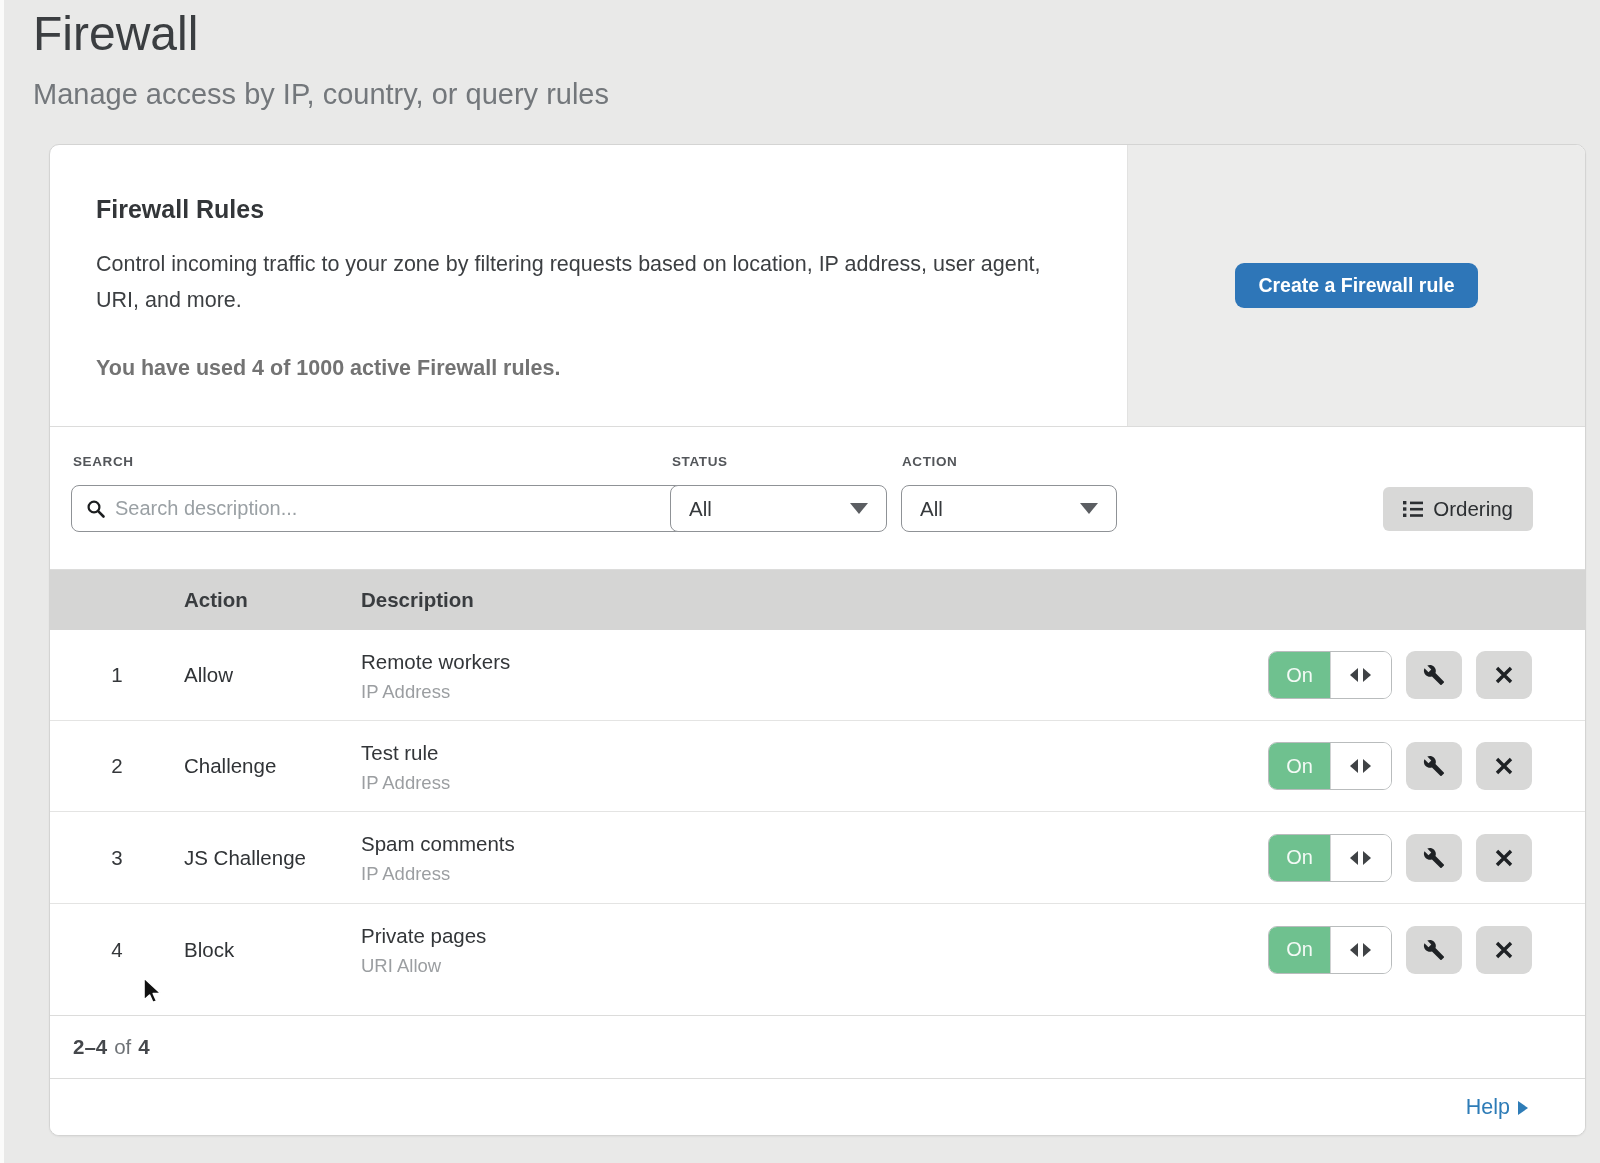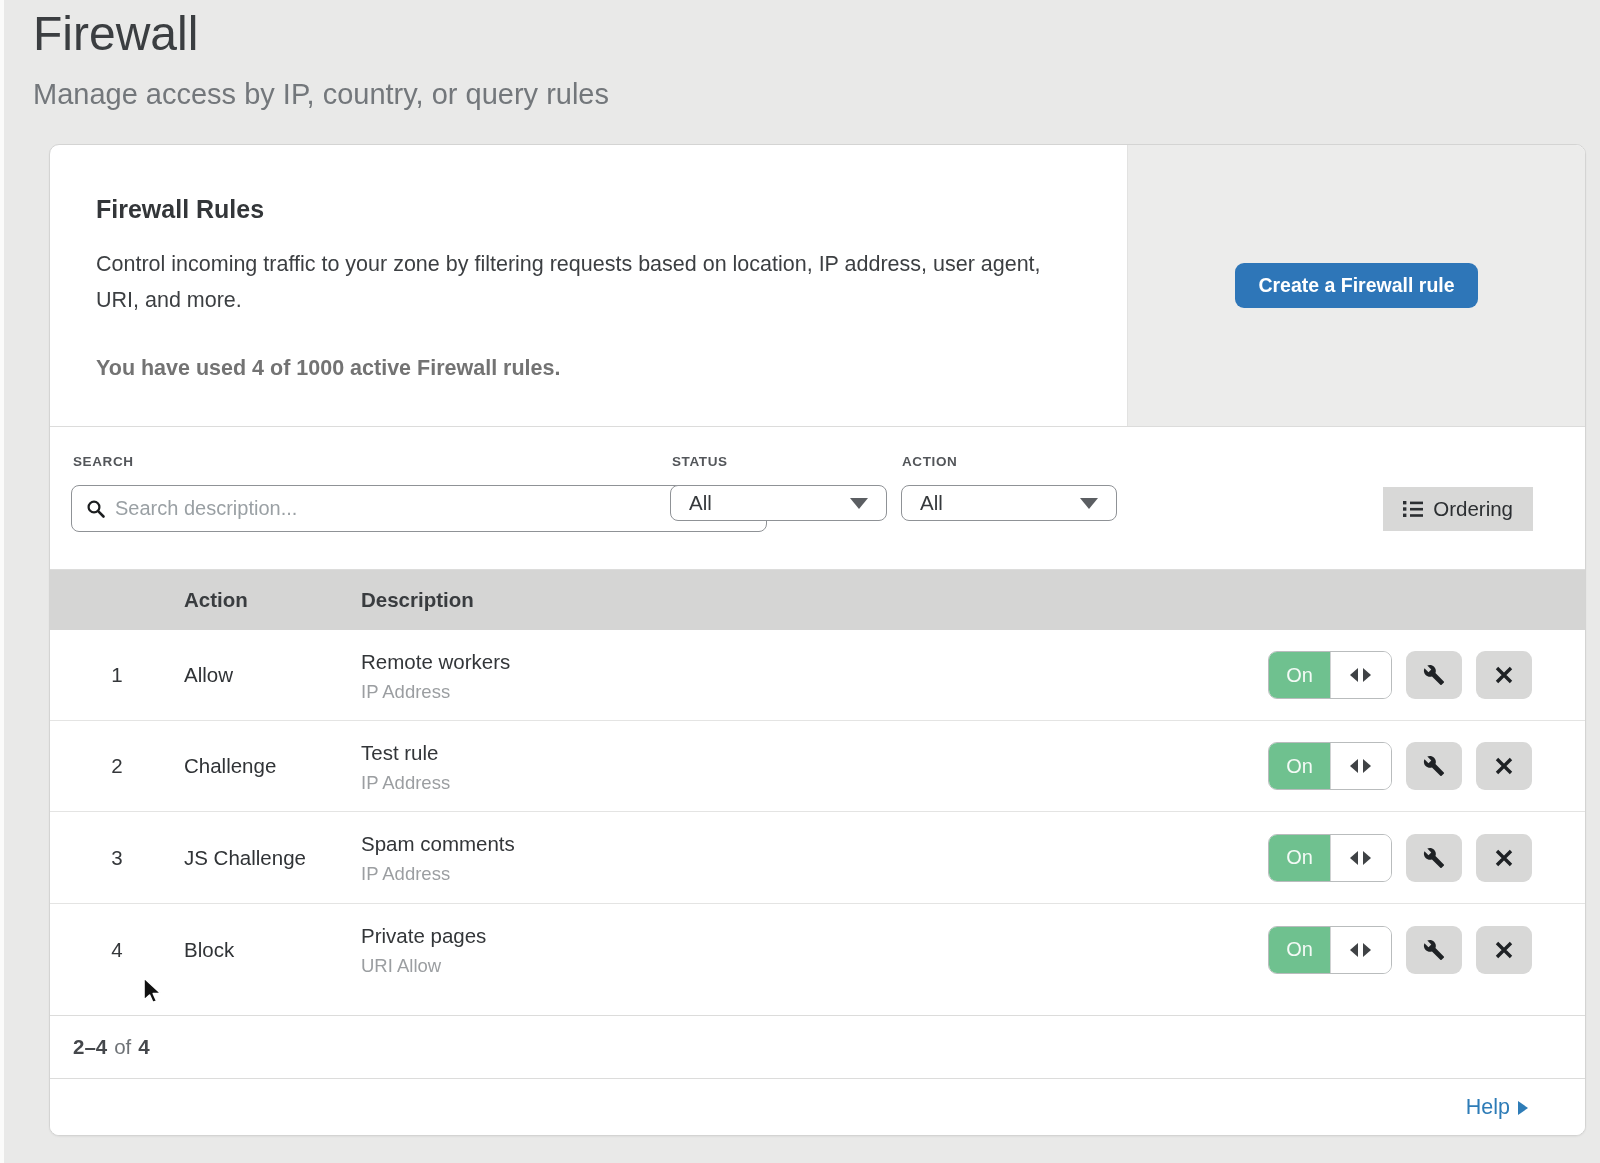--- a/index.html
+++ b/index.html
@@ -55,30 +55,30 @@
     border:1px solid #8f9296; border-radius:8px; background:#fff;
     display:flex; align-items:center; padding:0 14px;
   }
   .search-box svg { flex:0 0 auto; margin-right:9px; }
   .search-box input {
     border:none; outline:none; width:100%; font-family:inherit;
     font-size:20px; color:#35383b; background:transparent;
   }
   .search-box input::placeholder { color:#9aa0a4; }
   .select {
-    position:absolute; top:58px; height:36px; border:1px solid #8f9296; border-radius:8px;
+    position:absolute; top:58px; height:47px; border:1px solid #8f9296; border-radius:8px;
     background:#fff; display:flex; align-items:center; justify-content:space-between;
     padding:0 18px; font-size:20.5px; color:#36393c; cursor:pointer;
   }
   .sel-status { left:620px; width:217px; }
   .sel-action { left:851px; width:216px; }
   .caret-down { width:0; height:0; border-left:9px solid transparent; border-right:9px solid transparent; border-top:11px solid #5b5e62; }
   .ordering-btn {
     position:absolute; right:52px; top:60px; height:44px;
-    background:#d8d8d7; border:none; border-radius:0; cursor:pointer;
+    background:#d8d8d7; border:none; border-radius:6px; cursor:pointer;
     display:flex; align-items:center; gap:10px; padding:0 20px;
     font-family:inherit; font-size:20.5px; color:#2c2f32;
   }
 
   
   .thead {
     height:60px; background:#d5d5d4; display:flex; align-items:center;
     font-size:20.5px; font-weight:700; color:#393c3f;
   }
   .col-index { width:134px; text-align:center; }

